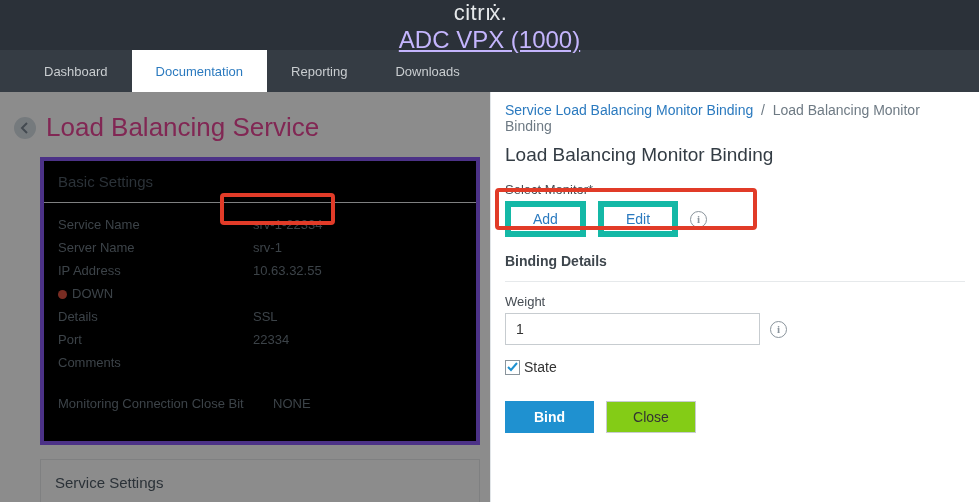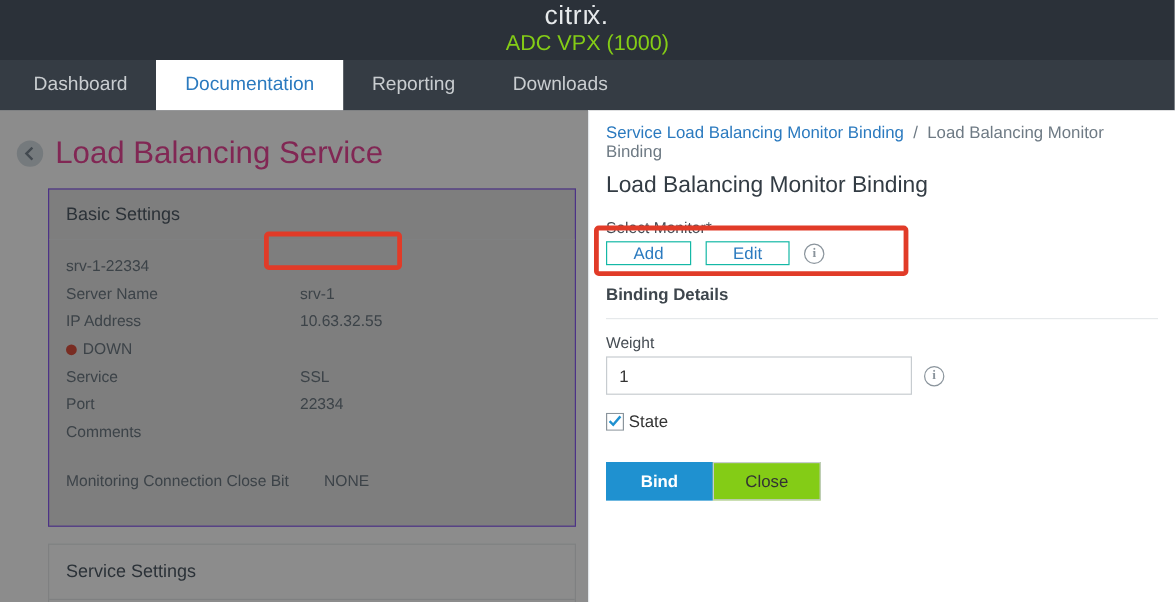--- a/index.html
+++ b/index.html
@@ -1,33 +1,33 @@
 <!DOCTYPE html>
 <html><head>
 <meta charset="utf-8">
 <style>
   * { box-sizing: border-box; margin: 0; padding: 0; font-family: "Segoe UI", Arial, sans-serif; }
   body { width: 979px; height: 502px; overflow: hidden; background: #fff; position: relative; }
 
   .topbar { height: 50px; background: #2b3139; display:flex; align-items:center; padding:0 18px; color:#e6e9eb;flex-direction:column; }
   .logo { font-size:22px; font-weight:500; letter-spacing:0.5px; margin-right:18px; color:#e6e9eb; }
   .logo .dot { letter-spacing:-2px; }
-  .product { font-size:18px; color:#84cc16; }
+  .product { font-size:24px; color:#c4b5fd;text-decoration:underline; }
 
-  .navbar { height:42px; background:#353c44; display:flex; padding-left:4px; color:#c9cdd0; font-size:16px; }
+  .navbar { height:42px; background:#353c44; display:flex; padding-left:20px; color:#c9cdd0; font-size:13px; }
   .nav-item { padding:0 24px; display:flex; align-items:center; cursor:pointer; }
   .nav-item.active { background:#ffffff; color:#2b7abf; }
 
   .page { position:relative; }
   .page-head { padding:20px 0 8px 14px; display:flex; align-items:center; }
   .back-icon { width:22px; height:22px; border-radius:50%; background:#d6dee4; display:flex; align-items:center; justify-content:center; margin-right:10px; }
   .back-icon svg { stroke:#7b8793; }
   .page-title { font-size:26px; color:#ec4899; font-weight:400; }
 
-  .card { border:1px solid #8b5cf6; margin:6px 0 0 40px; width:440px; background:#e5e5e5; }
+  .card { border:4px solid #8b5cf6; margin:6px 0 0 40px; width:440px; background:#000000; }
   .card-head { padding:12px 14px; border-bottom:1px solid #e7eaec; font-size:15px; color:#4f5b66; }
   .card-body { padding:14px 14px 22px 14px; font-size:13px; }
   .row { display:flex; margin-bottom:8px; }
   .row .k { width:195px; color:#6e7a84; }
   .row .v { color:#6e7a84; }
   .state-dot { width:9px; height:9px; background:#dc513f; border-radius:50%; display:inline-block; margin-right:5px; vertical-align:middle;}
 
   .card2 { border:1px solid #e7eaec; margin:14px 0 0 40px; width:440px; background:#fff; }
   .card2-head { padding:14px; font-size:15px; color:#4f5b66; border-bottom:1px solid #e7eaec; }
   .card2-row { padding:12px 14px 6px 14px; color:#6e7a84; font-size:13px; }
@@ -39,28 +39,28 @@
 
   .panel { position:absolute; left:490px; top:92px; right:0; bottom:0; background:#ffffff; border-left:1px solid #e1e5e8; padding:10px 0 0 0; font-size:14px; }
   .panel-inner { padding:0 14px; }
   .crumbs { font-size:14px; color:#6e7a84; margin-bottom:10px; }
   .crumbs a { color:#2b7abf; text-decoration:none; }
   .panel-title { font-size:19px; color:#333c44; margin-bottom:16px; }
   .label { font-size:13px; color:#454c53; margin-bottom:4px; display:block;}
   .select-row { display:flex; align-items:center; gap:12px; margin-bottom:16px; }
   .select-box { position:relative; width:250px; height:32px; border:1.5px solid #222; display:flex; align-items:center; padding-left:18px; font-size:14px; color:#333; background:#fff;}
   .select-box .chev { position:absolute; right:0; top:0; width:26px; height:30px; border-left:1px solid #555; display:flex; align-items:center; justify-content:center; }
-  .btn-outline { height:20px; padding:0 22px; border:1px solid #14b8a6; color:#2b7abf; background:#fff; font-size:14px; cursor:pointer; }
+  .btn-outline { height:36px; padding:0 22px; border:6px solid #14b8a6; color:#2b7abf; background:#fff; font-size:14px; cursor:pointer; }
   .info-icon { width:17px; height:17px; border:1.5px solid #8a949c; border-radius:50%; color:#8a949c; display:flex; align-items:center; justify-content:center; font-size:11px; font-weight:bold; font-family:serif; }
   .section-label { font-size:14px; font-weight:600; color:#3e464d; border-bottom:1px solid #e6e9eb; padding-bottom:12px; margin-bottom:12px; }
   .text-input { width:255px; height:32px; border:1px solid #c7ccd0; padding:0 10px; font-size:14px; color:#333; }
   .weight-row { display:flex; align-items:center; gap:10px; margin-bottom:14px; }
   .state-row { display:flex; align-items:center; font-size:14px; color:#333; margin-bottom:26px; }
   .state-row svg { margin-right:4px; }
-  .footer-row { display:flex; }
+  .footer-row { display:flex; gap:12px; }
   .btn-primary { height:32px; padding:0 28px; background:#1f91d0; border:1px solid #1f91d0; color:#fff; font-size:14px; font-weight:600; cursor:pointer;}
   .btn-secondary { height:32px; padding:0 26px; background:#84cc16; border:1px solid #c7ccd0; color:#333; font-size:14px; cursor:pointer;}
 
   .hl2 { left:495px; top:188px; width:262px; height:42px; }
 </style>
 </head>
 <body>
 
 <div class="topbar">
   <span class="logo">citr<span class="dot">ı</span>ẋ.</span>
@@ -81,35 +81,36 @@
           <path d="M8 1L3 6l5 5" stroke-width="2"></path>
         </svg>
     </span>
     <span class="page-title">Load Balancing Service</span>
   </div>
 
   <div class="card">
     <div class="card-head">Basic Settings</div>
     <div class="card-body">
       <div class="row">
+          <span class="k">Service Name</span>
           <span class="v">srv-1-22334</span>
         </div>
       <div class="row">
           <span class="k">Server Name</span>
           <span class="v">srv-1</span>
         </div>
       <div class="row">
           <span class="k">IP Address</span>
           <span class="v">10.63.32.55</span>
         </div>
       <div class="row">
           <span class="v"><span class="state-dot"></span><span>DOWN</span></span>
         </div>
       <div class="row">
-          <span class="k">Service</span>
+          <span class="k">Details</span>
           <span class="v">SSL</span>
         </div>
       <div class="row">
           <span class="k">Port</span>
           <span class="v">22334</span>
         </div>
       <div class="row">
           <span class="k">Comments</span>
           <span class="v"></span>
         </div>

